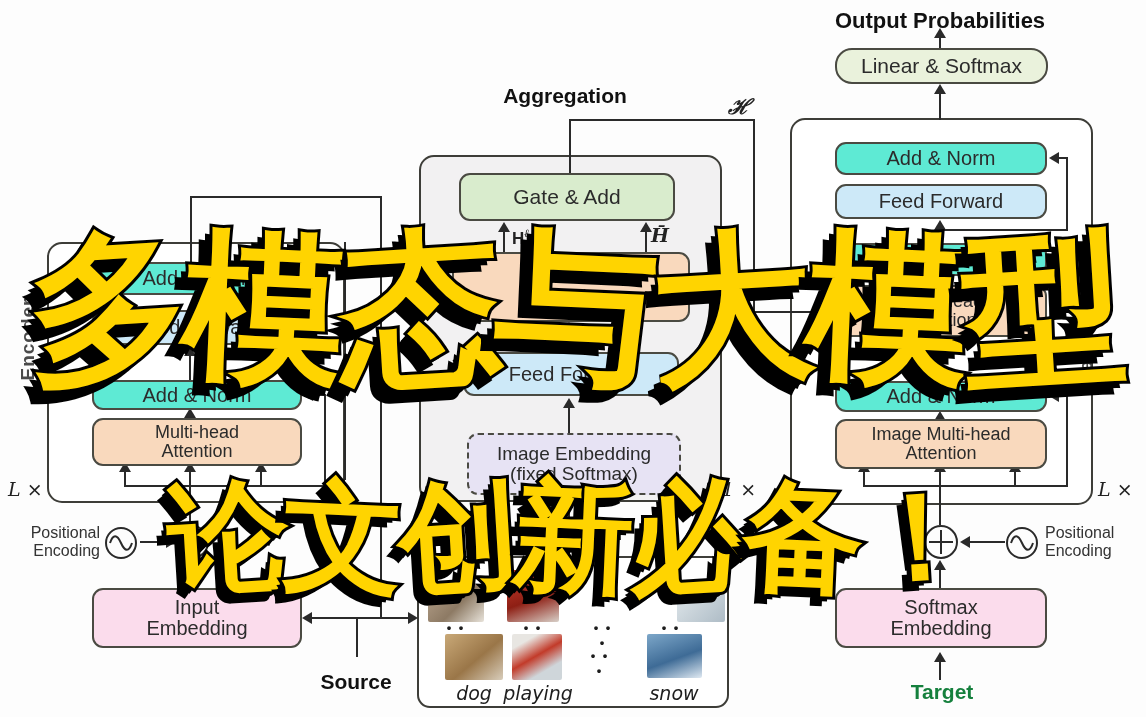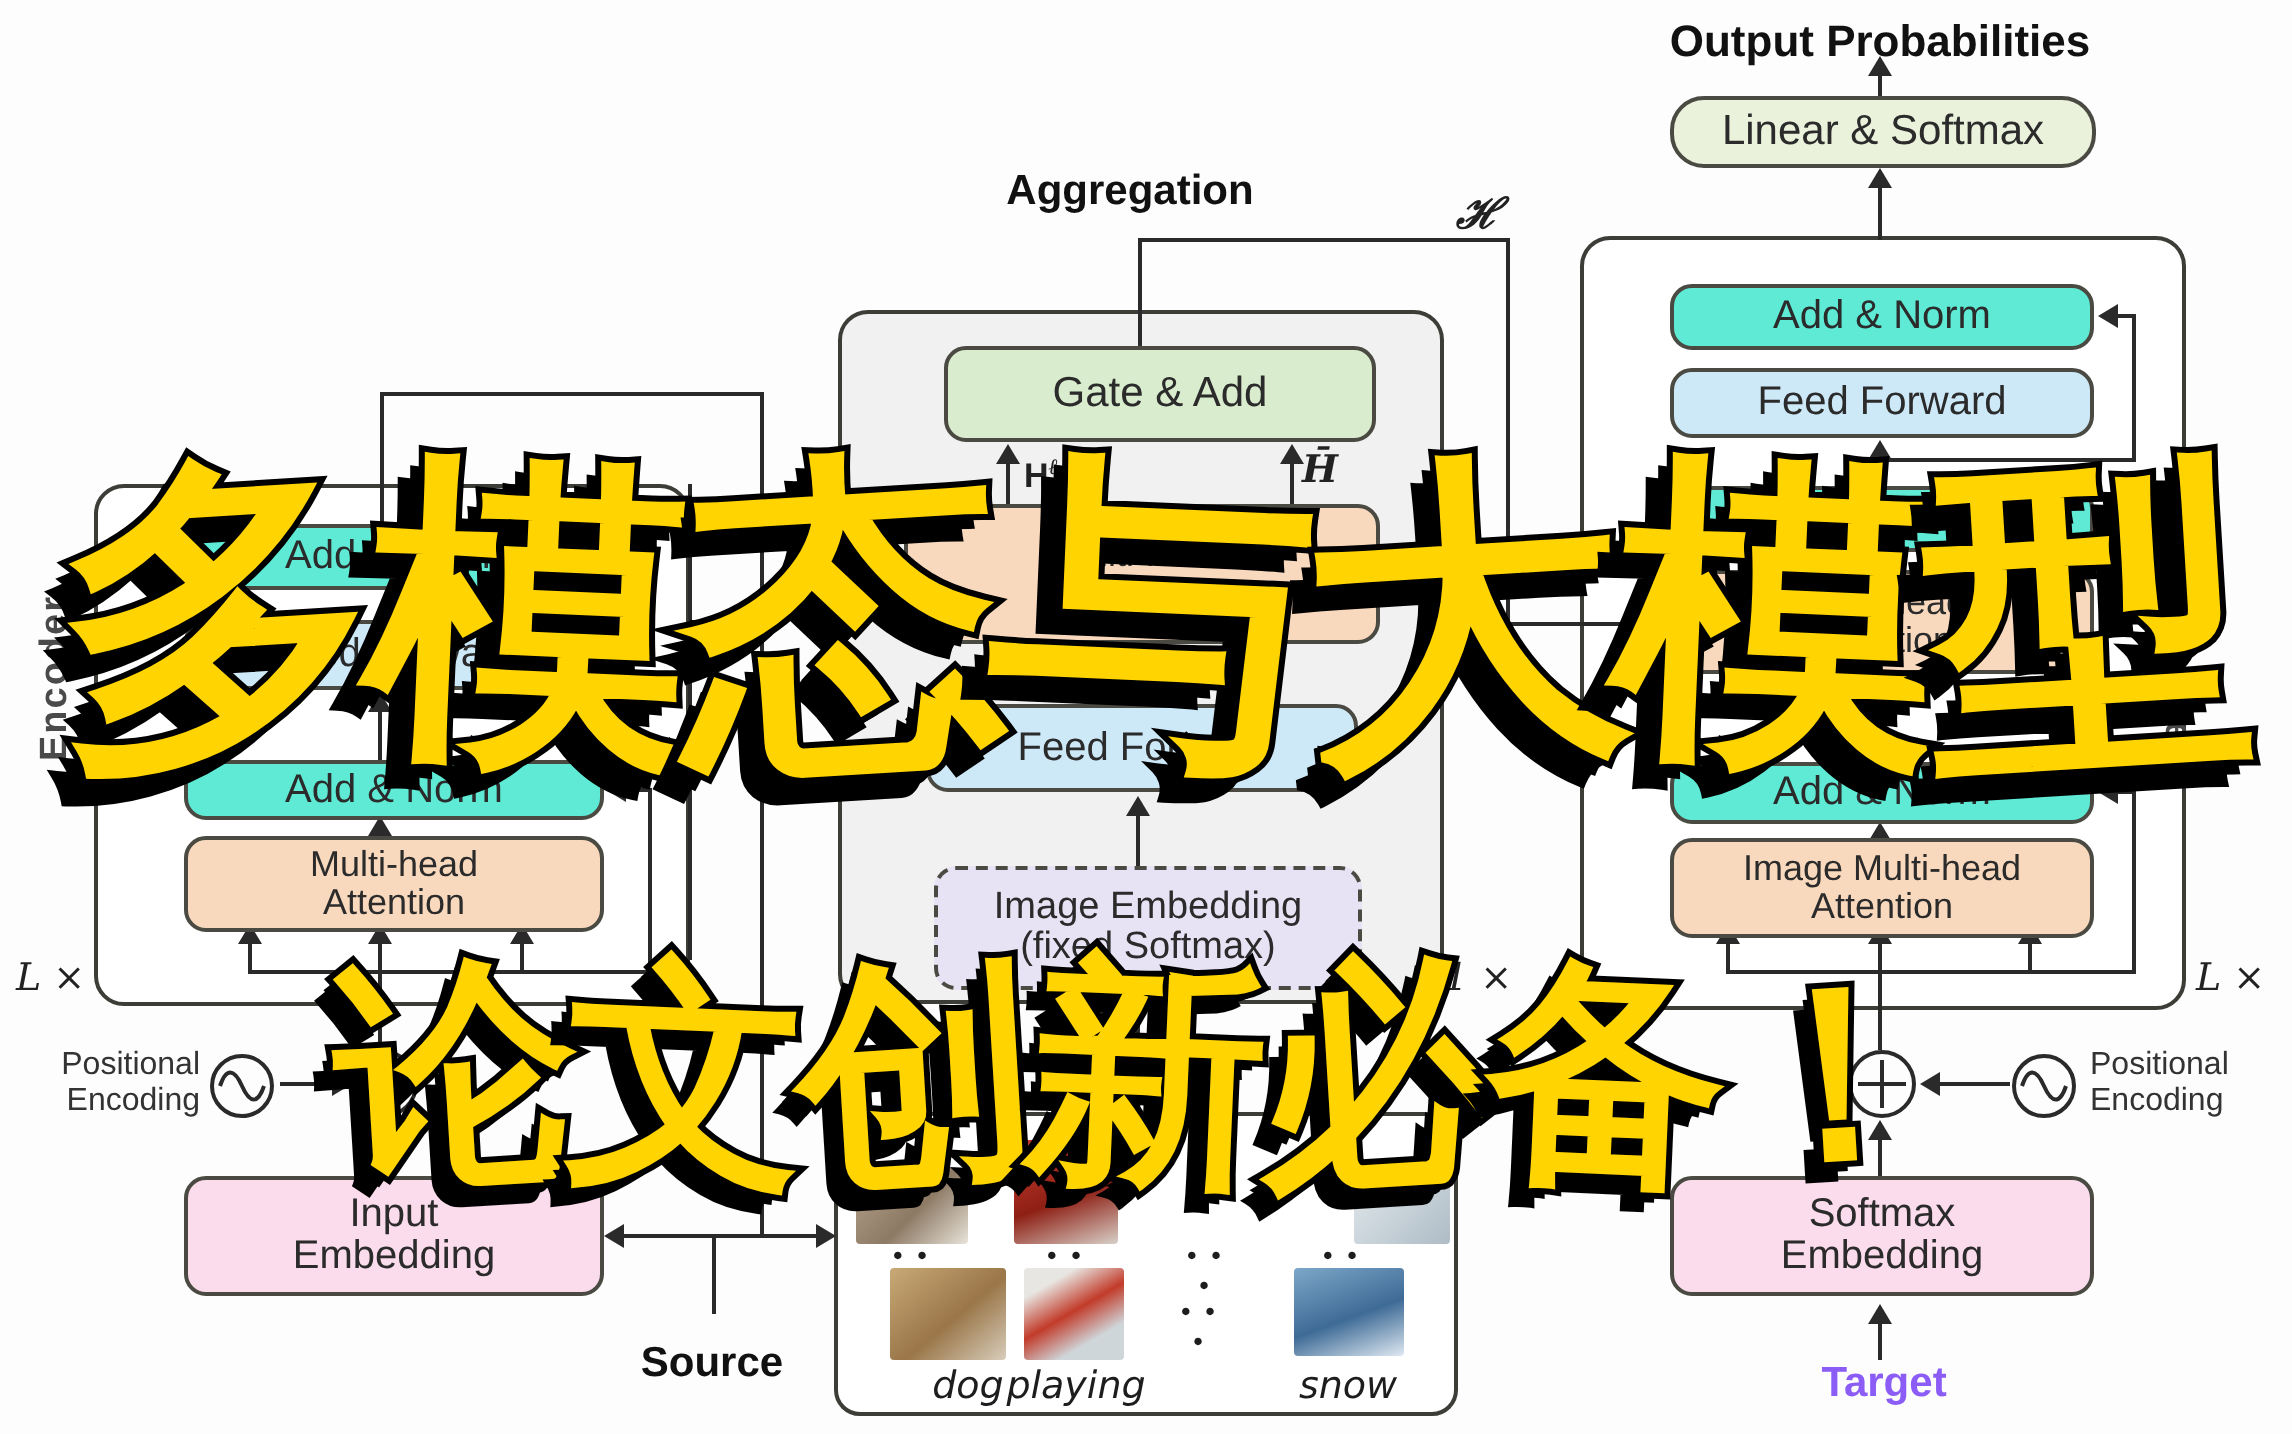--- a/index.html
+++ b/index.html
@@ -89,21 +89,21 @@
 <div class="lbl mathH" style="left:728px;top:92px;font-size:21px;">ℋ</div>
 
 <div class="ln" style="left:569px;top:119px;width:2px;height:55px;"></div>
 <div class="ln" style="left:569px;top:119px;width:186px;height:2px;"></div>
 <div class="ln" style="left:753px;top:119px;width:2px;height:194px;"></div>
 <div class="ln" style="left:753px;top:311px;width:72px;height:2px;"></div>
 <div class="ah ah-right" style="left:825px;top:306px;"></div>
 
 <div class="panel gray" style="left:419px;top:155px;width:303px;height:347px;"></div>
 
-<div class="bx c-gate" style="left:472px;top:173px;width:216px;height:48px;font-size:21px;">
+<div class="bx c-gate" style="left:459px;top:173px;width:216px;height:48px;font-size:21px;">
     <span>Gate &amp; Add</span>
   </div>
 
 <div class="ah ah-up" style="left:498px;top:222px;"></div>
 <div class="ln" style="left:503px;top:231px;width:2px;height:21px;"></div>
 <div class="ah ah-up" style="left:640px;top:222px;"></div>
 <div class="ln" style="left:645px;top:231px;width:2px;height:21px;"></div>
 <div class="lbl" style="left:512px;top:227px;font-size:17px;font-weight:bold;z-index:6;"><span>H</span><sup style="font-size:11px;" class="it-serif">ℓ</sup></div>
 <div class="lbl mathH" style="left:651px;top:224px;font-size:19px;">H̄</div>
 
@@ -207,21 +207,21 @@
 <div class="ph ph-santa" style="left:507px;top:570px;width:52px;height:52px;"></div>
 <div class="ph ph-snowtop" style="left:677px;top:592px;width:48px;height:30px;"></div>
 <div class="dots" style="left:441px;top:620px;width:30px;">• • •</div>
 <div class="dots" style="left:518px;top:620px;width:30px;">• • •</div>
 <div class="dots" style="left:588px;top:620px;width:30px;">• • •</div>
 <div class="dots" style="left:656px;top:620px;width:30px;">• • •</div>
 <div class="ph ph-dog2" style="left:445px;top:634px;width:58px;height:46px;"></div>
 <div class="ph ph-play2" style="left:512px;top:634px;width:50px;height:46px;"></div>
 <div class="dots" style="left:585px;top:648px;width:30px;">• • •</div>
 <div class="ph ph-snow2" style="left:647px;top:634px;width:55px;height:44px;"></div>
-<div class="cap" style="left:455px;top:682px;width:58px;">dog</div>
+<div class="cap" style="left:445px;top:682px;width:58px;">dog</div>
 <div class="cap" style="left:500px;top:682px;width:76px;">playing</div>
 <div class="cap" style="left:643px;top:682px;width:62px;">snow</div>
 
 <div class="panel" style="left:790px;top:118px;width:303px;height:387px;"></div>
 <div class="lbl sidelbl rot-cw" style="left:1042px;top:328px;width:92px;">Decoder</div>
 
 <div class="bx c-addnorm" style="left:835px;top:142px;width:212px;height:33px;">
     <span>Add &amp; Norm</span>
   </div>
 <div class="bx c-ff" style="left:835px;top:184px;width:212px;height:35px;">
@@ -290,16 +290,16 @@
 </div>
 <div class="ah ah-up" style="left:934px;top:560px;"></div>
 <div class="ln" style="left:939px;top:569px;width:2px;height:19px;"></div>
 
 <div class="bx c-emb" style="left:835px;top:588px;width:212px;height:60px;">
   <span>Softmax</span>
   <span>Embedding</span>
 </div>
 <div class="ah ah-up" style="left:934px;top:652px;"></div>
 <div class="ln" style="left:939px;top:661px;width:2px;height:19px;"></div>
-<div class="lbl bold" style="left:882px;top:680px;width:120px;text-align:center;font-size:21px;color:#8b5cf6;">Target</div>
+<div class="lbl bold" style="left:882px;top:680px;width:120px;text-align:center;font-size:21px;color:#15803d;">Target</div>
 
 <div class="overlay" id="ov1"><span class="ovch" style="transform: rotate(-3.5deg);">多</span><span class="ovch" style="transform: rotate(2.5deg);">模</span><span class="ovch" style="transform: rotate(-3.5deg);">态</span><span class="ovch" style="transform: rotate(2.5deg);">与</span><span class="ovch" style="transform: rotate(-3.5deg);">大</span><span class="ovch" style="transform: rotate(2.5deg);">模</span><span class="ovch" style="transform: rotate(-3.5deg);">型</span></div>
 <div class="overlay" id="ov2"><span class="ovch" style="transform: rotate(-3.5deg);">论</span><span class="ovch" style="transform: rotate(2.5deg);">文</span><span class="ovch" style="transform: rotate(-3.5deg);">创</span><span class="ovch" style="transform: rotate(2.5deg);">新</span><span class="ovch" style="transform: rotate(-3.5deg);">必</span><span class="ovch" style="transform: rotate(2.5deg);">备</span><span class="ovch" style="transform: rotate(-3.5deg);">！</span></div>
 
 </body></html>

